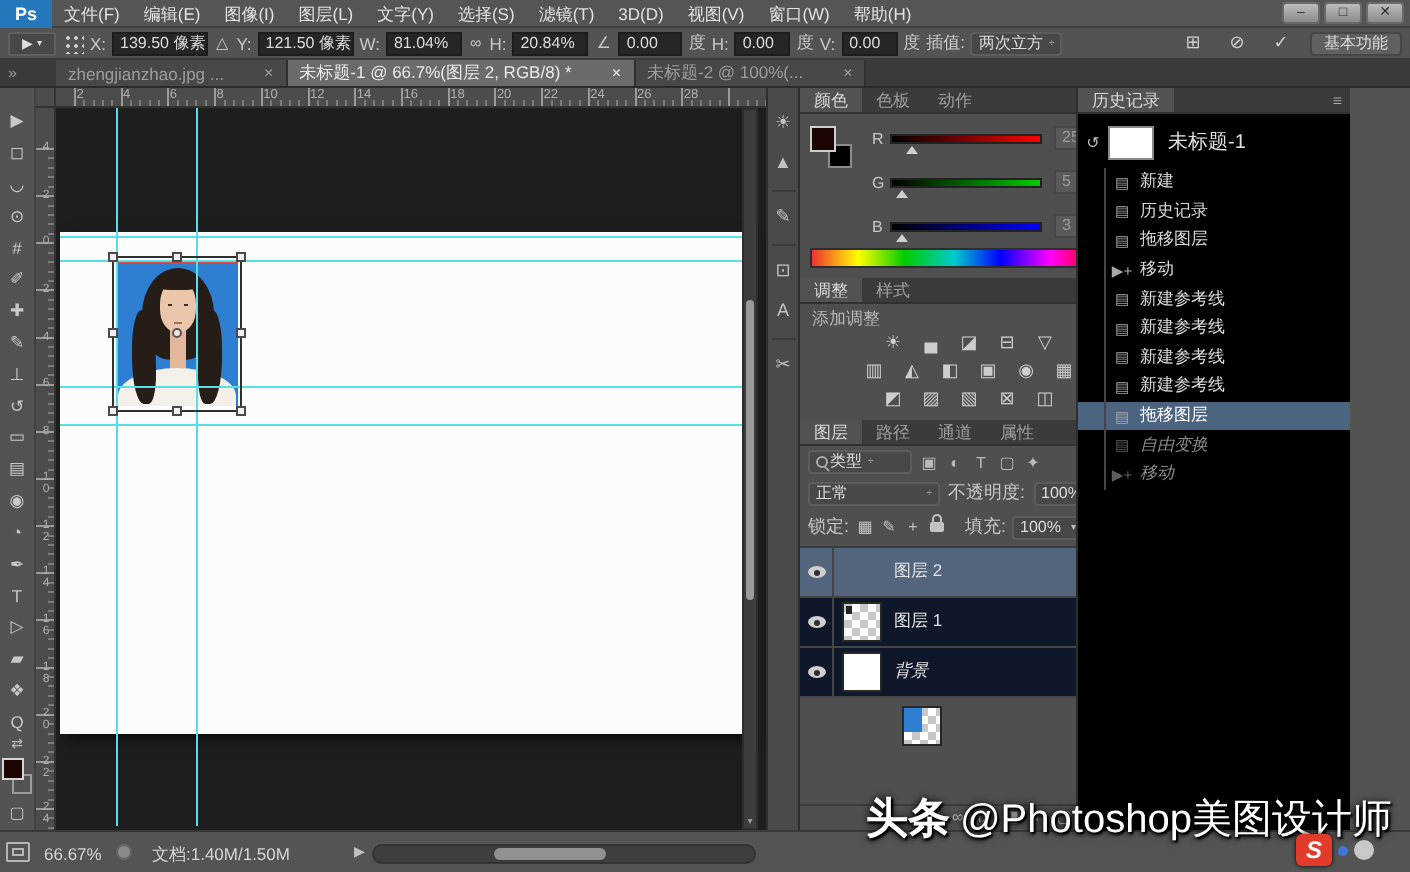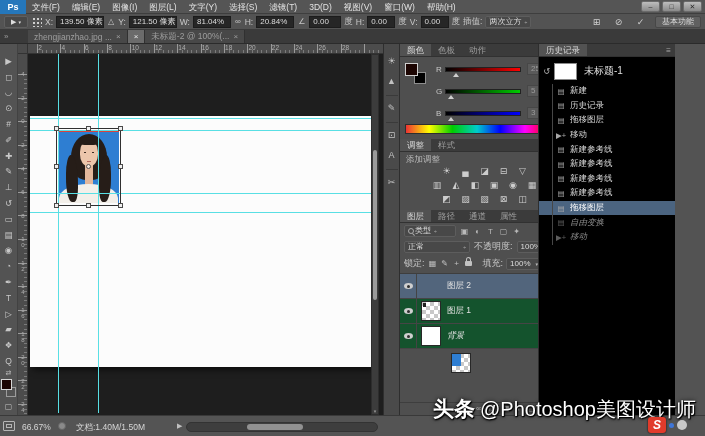--- a/index.html
+++ b/index.html
@@ -23,21 +23,21 @@
   .vx,.vy{width:48px}.vw,.vh{width:38px}.va{width:32px}.vs{width:28px}
   .oicon{color:#c4c4c4;font-size:8px;padding:0 1px}
   .dbox{height:12px;background:#484848;border:1px solid #5d5d5d;border-radius:2px;color:#ddd;font-size:8px;line-height:10px;padding:0 3px;display:flex;align-items:center;gap:3px;white-space:nowrap}
   .obtns{display:flex;gap:9px;margin-left:auto;margin-right:54px}
   .obtn{width:13px;text-align:center;color:#cfcfcf;font-size:9px}
   .wsbtn{position:absolute;right:4px;top:2px;width:46px;height:12px;background:#606060;border:1px solid #474747;border-radius:2px;color:#ddd;font-size:8px;line-height:10px;text-align:center}
 
   
   #tabbar{position:absolute;left:0;top:30px;width:705px;height:14px;background:#3a3a3a;border-bottom:1px solid #2b2b2b;display:flex;padding-left:28px}
   .tbcollapse{position:absolute;left:4px;top:0;color:#9a9a9a;font-size:8px;line-height:13px}
-  .tab{display:flex;align-items:center;gap:4px;padding:0 6px;font-size:8.5px;background:#484848;color:#9d9d9d;border-right:1px solid #303030;white-space:nowrap;overflow:hidden}
+  .tab{display:flex;align-items:center;gap:20px;padding:0 6px;font-size:8.5px;background:#484848;color:#9d9d9d;border-right:1px solid #303030;white-space:nowrap;overflow:hidden}
   .tab.active{background:#6b6b6b;color:#eaeaea}
   .tabclose{font-size:8px}
 
   
   #toolbar{position:absolute;left:0;top:44px;width:18px;height:371px;background:#535353;border-right:1px solid #424242;display:flex;flex-direction:column;align-items:center;padding-top:9px}
   .tool{width:18px;height:15.8px;display:flex;align-items:center;justify-content:center;color:#c8c8c8;font-size:8.5px}
   .swapicon{color:#bbb;font-size:7px;height:8px;line-height:8px}
   .swatches{position:relative;width:16px;height:21px;margin-top:2px}
   .sw-b{position:absolute;left:5px;top:8px;width:10px;height:10px;border:1px solid #9c9c9c}
   .sw-f{position:absolute;left:0;top:0;width:11px;height:11px;border:1px solid #d6d6d6}
@@ -117,21 +117,21 @@
   .lficon{width:11px;text-align:center;color:#b9b9b9;font-size:8px}
   .lftoggle{position:absolute;right:5px;top:2px;color:#b9b9b9;font-size:8px}
   .lblend{position:absolute;left:4px;top:17px;display:flex;align-items:center;gap:4px}
   .blendbox{width:66px;justify-content:space-between}
   .smbox{width:36px;justify-content:space-between}
   .tiny{font-size:5px;color:#bbb}
   .llock{position:absolute;left:4px;top:34px;display:flex;align-items:center;gap:3px}
   .lkicon{width:10px;text-align:center;color:#c0c0c0;font-size:8px}
   .lsep{position:absolute;left:0;top:50px;width:100%;height:1px;background:#3e3e3e}
   .lrows{position:absolute;left:0;top:51px;width:100%}
-  .lrow{height:25px;display:flex;align-items:center;border-bottom:1px solid #454545;background:#14532d}
+  .lrow{height:25px;display:flex;align-items:center;border-bottom:1px solid #454545;background:#0f172a}
   .lrow.selected{background:#52657c}
   .eyecell{width:17px;height:100%;border-right:1px solid #444;display:flex;align-items:center;justify-content:center}
   .eye{width:9px;height:6px;background:#cfcfcf;border-radius:50%;position:relative}
   .eye::after{content:"";position:absolute;left:3px;top:1.5px;width:3px;height:3px;background:#2f2f2f;border-radius:50%}
   .lthumb{width:20px;height:20px;margin:0 6px 0 4px;border:1px solid #282828;background:repeating-conic-gradient(#fff 0 25%,#c8c8c8 0 50%) 0 0/8px 8px;position:relative;flex:none}
   .lthumb.white{background:#fff}
   .lthumb.photo::after{content:"";position:absolute;left:0;top:0;width:9px;height:12px;background:#2e7ed2}
   .lthumb.mark::after{content:"";position:absolute;left:1px;top:1px;width:3px;height:4px;background:#222}
   .lname{flex:1;font-size:8.5px;color:#e3e3e3}
   .lname.italic{font-style:italic}
@@ -242,20 +242,21 @@
     <div class="wsbtn">基本功能</div>
   </div>
 
   <div id="tabbar">
     <span class="tbcollapse">»</span>
   <div class="tab">
         <span>zhengjianzhao.jpg ...</span>
         <span class="tabclose">×</span>
       </div>
       <div class="tab active">
+        <span>未标题-1 @ 66.7%(图层 2, RGB/8) *</span>
         <span class="tabclose">×</span>
       </div>
       <div class="tab">
         <span>未标题-2 @ 100%(...</span>
         <span class="tabclose">×</span>
       </div>
     </div>
 
   <div id="toolbar">
       <div class="tool">

